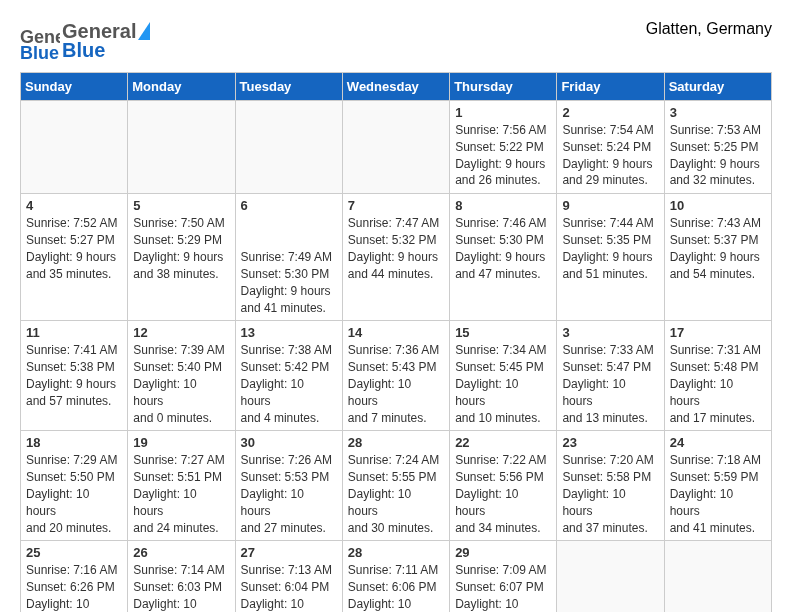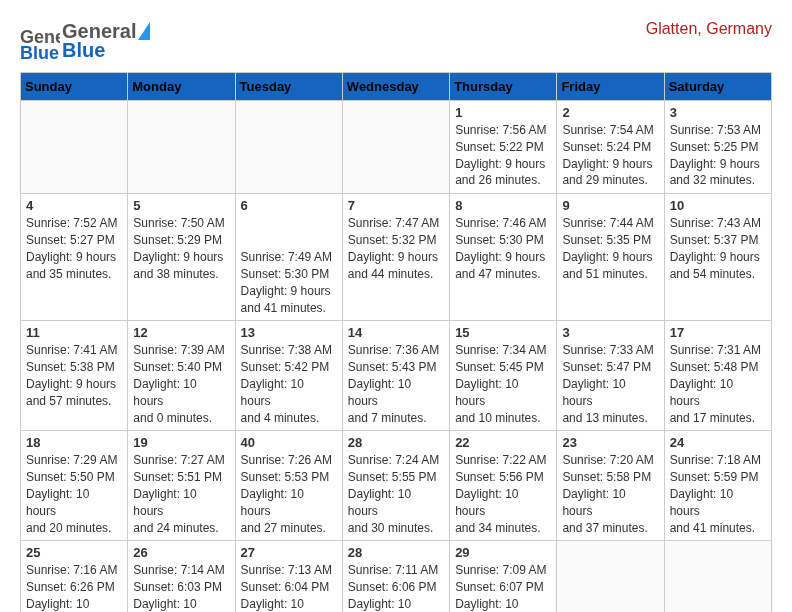--- a/index.html
+++ b/index.html
@@ -20,30 +20,30 @@
       text-align: right;
     }
     .month-title {
       font-size: 36px;
       font-weight: bold;
       color: #333;
       line-height: 1.1;
     }
     .location {
       font-size: 16px;
-      color: #b91c1c;
+      color: #000000;
     }
     .calendar {
       width: 100%;
       border-collapse: collapse;
       table-layout: fixed;
     }
     .calendar thead tr th {
       background-color: #1565c0;
-      color: #000000;
+      color: #ffffff;
       font-size: 13px;
       font-weight: bold;
       padding: 6px 4px;
       text-align: left;
       border: 1px solid #ccc;
     }
     .calendar tbody tr td {
       border: 1px solid #ccc;
       vertical-align: top;
       padding: 4px 5px;
@@ -246,21 +246,21 @@
 and 20 minutes.</div>
         </td>
         <td>
           <div class="day-number">19</div>
           <div class="day-info" style="white-space: pre-line;">Sunrise: 7:27 AM
 Sunset: 5:51 PM
 Daylight: 10 hours
 and 24 minutes.</div>
         </td>
         <td>
-          <div class="day-number">40</div>
+          <div class="day-number">30</div>
           <div class="day-info" style="white-space: pre-line;">Sunrise: 7:26 AM
 Sunset: 5:53 PM
 Daylight: 10 hours
 and 27 minutes.</div>
         </td>
         <td>
           <div class="day-number">28</div>
           <div class="day-info" style="white-space: pre-line;">Sunrise: 7:24 AM
 Sunset: 5:55 PM
 Daylight: 10 hours

